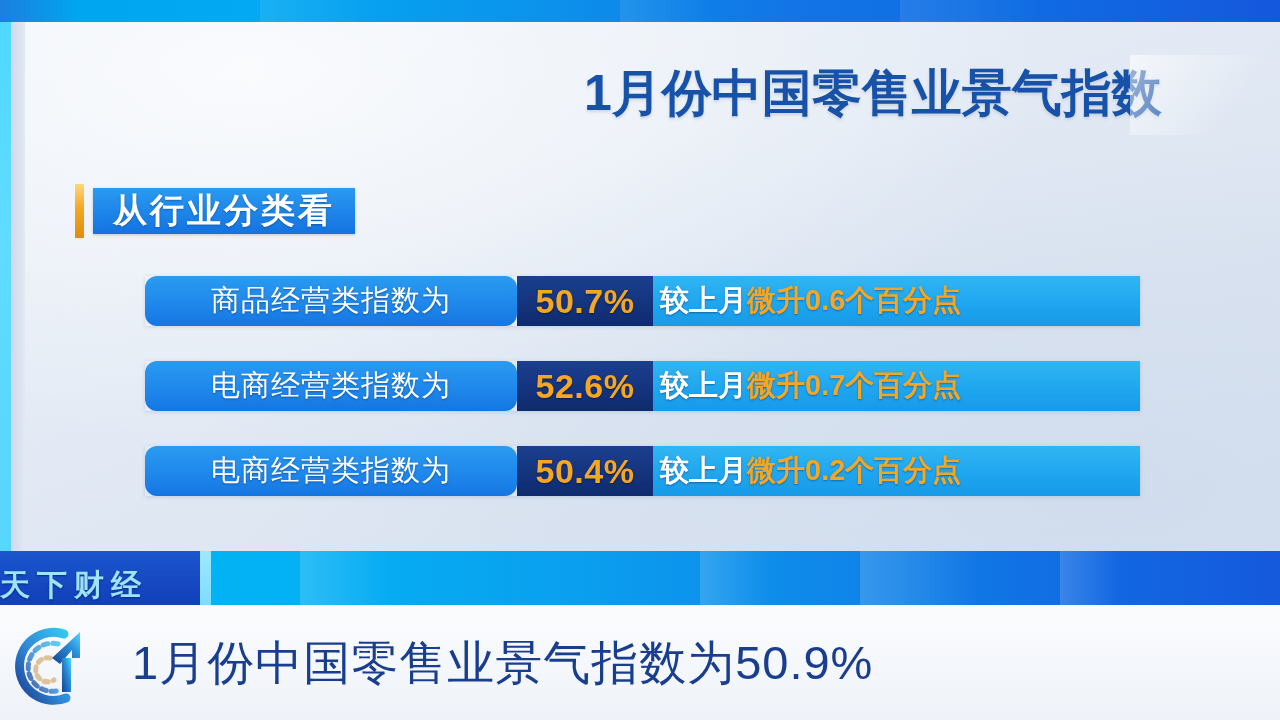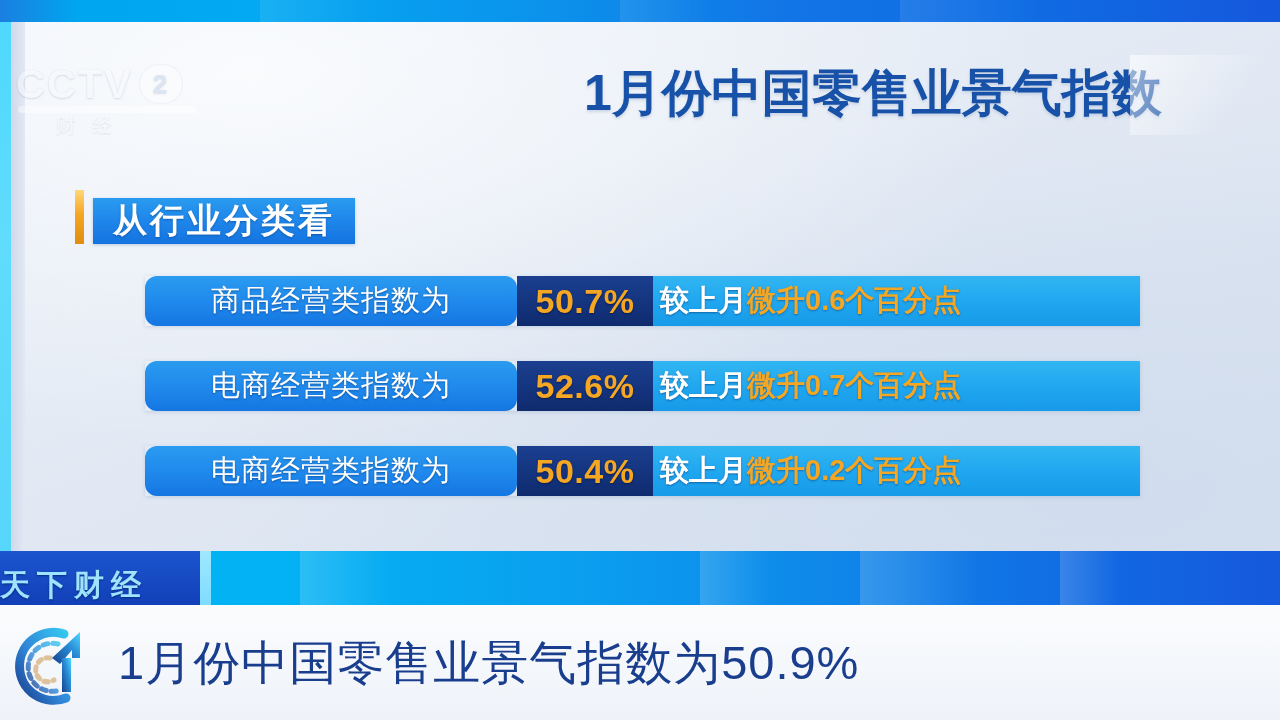--- a/index.html
+++ b/index.html
@@ -83,21 +83,21 @@
     white-space:nowrap; line-height:62px;
     text-shadow:0 2px 3px rgba(140,160,190,.35);
   }
   .headline-sheen{
     position:absolute; left:1130px; top:55px; width:150px; height:80px;
     background:linear-gradient(120deg,rgba(255,255,255,.6),rgba(255,255,255,0) 70%);
     pointer-events:none;
   }
 
   
-  .subtitle-wrap{ position:absolute; left:75px; top:178px; height:66px; display:flex; align-items:flex-end; }
+  .subtitle-wrap{ position:absolute; left:75px; top:178px; height:66px; display:flex; align-items:center; }
   .subtitle-accent{
     width:9px; height:54px; margin-right:9px;
     background:linear-gradient(180deg,#ffd77a 0%,#f5a623 45%,#e08c10 100%);
   }
   .subtitle-box{
     background:linear-gradient(180deg,#2a9bf0 0%,#1e86ea 50%,#1473e0 100%);
     padding:0 20px; display:flex; align-items:center;
     box-shadow:0 1px 3px rgba(90,120,160,.35);
   }
   .subtitle-text{
@@ -156,48 +156,40 @@
     background:linear-gradient(180deg,#9fe8ff 0%,#7fdcff 100%);
   }
 
   
   .ticker{
     position:absolute; left:0; top:605px; width:1280px; height:115px;
     background:linear-gradient(180deg,#fbfcfe 0%,#f4f7fb 55%,#eef2f8 100%);
   }
   .ticker-logo{ position:absolute; left:6px; top:9px; width:96px; height:96px; }
   .ticker-text{
-    position:absolute; left:118px; top:18px; height:80px; line-height:80px;
+    position:absolute; left:132px; top:18px; height:80px; line-height:80px;
     font-size:47px; color:#1a3e8e; letter-spacing:1px; white-space:nowrap;
   }
 </style>
 </head>
 <body>
 
 <div id="stage">
 
   <div class="top-bar">
     <div class="tb-seg" style="left:260px;width:120px;"></div>
     <div class="tb-seg" style="left:620px;width:90px;"></div>
     <div class="tb-seg" style="left:900px;width:140px;"></div>
   </div>
 
   <div class="left-rail"></div>
   <div class="left-rail-inner"></div>
 
   <div class="panel"></div>
 
-  <div class="cctv-logo">
-    <div class="cctv-row">
-      <span>CCTV</span>
-      <span class="cctv-pill">2</span>
-    </div>
-    <div class="cctv-underline"></div>
-    <div class="cctv-sub">财经</div>
-  </div>
 
   <div class="headline">1月份中国零售业景气指数</div>
   <div class="headline-sheen"></div>
 
   <div class="subtitle-wrap">
     <div class="subtitle-accent"></div>
     <div class="subtitle-box">
       <span class="subtitle-text">从行业分类看</span>
     </div>
   </div>

